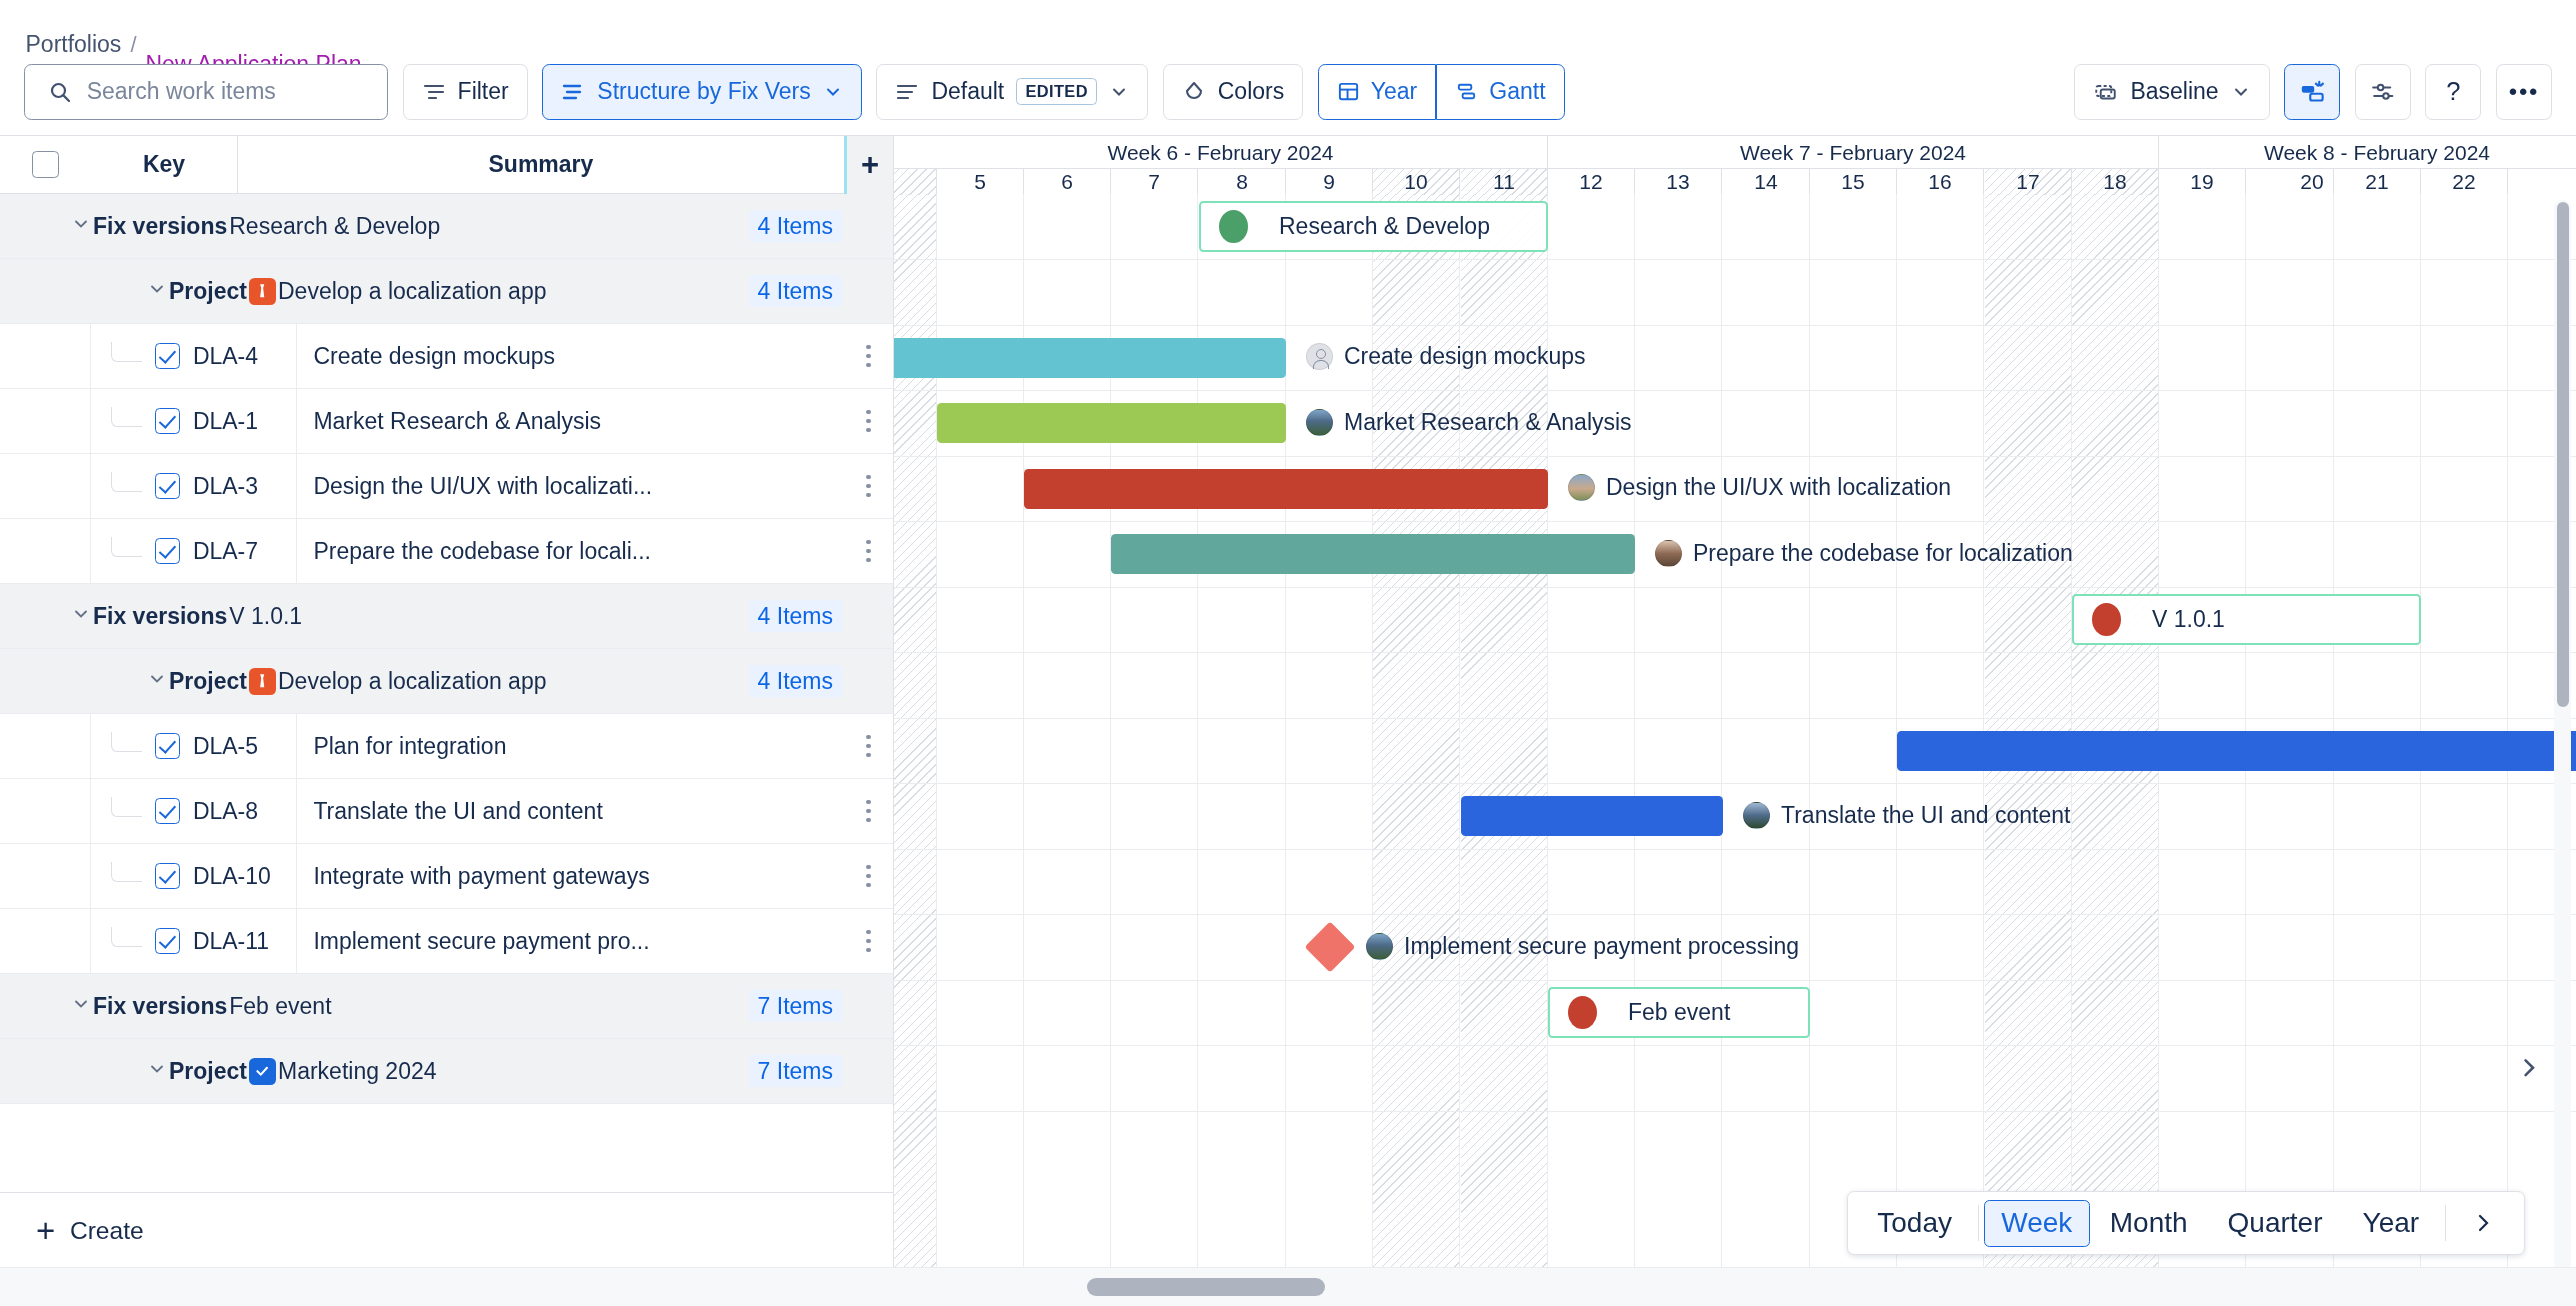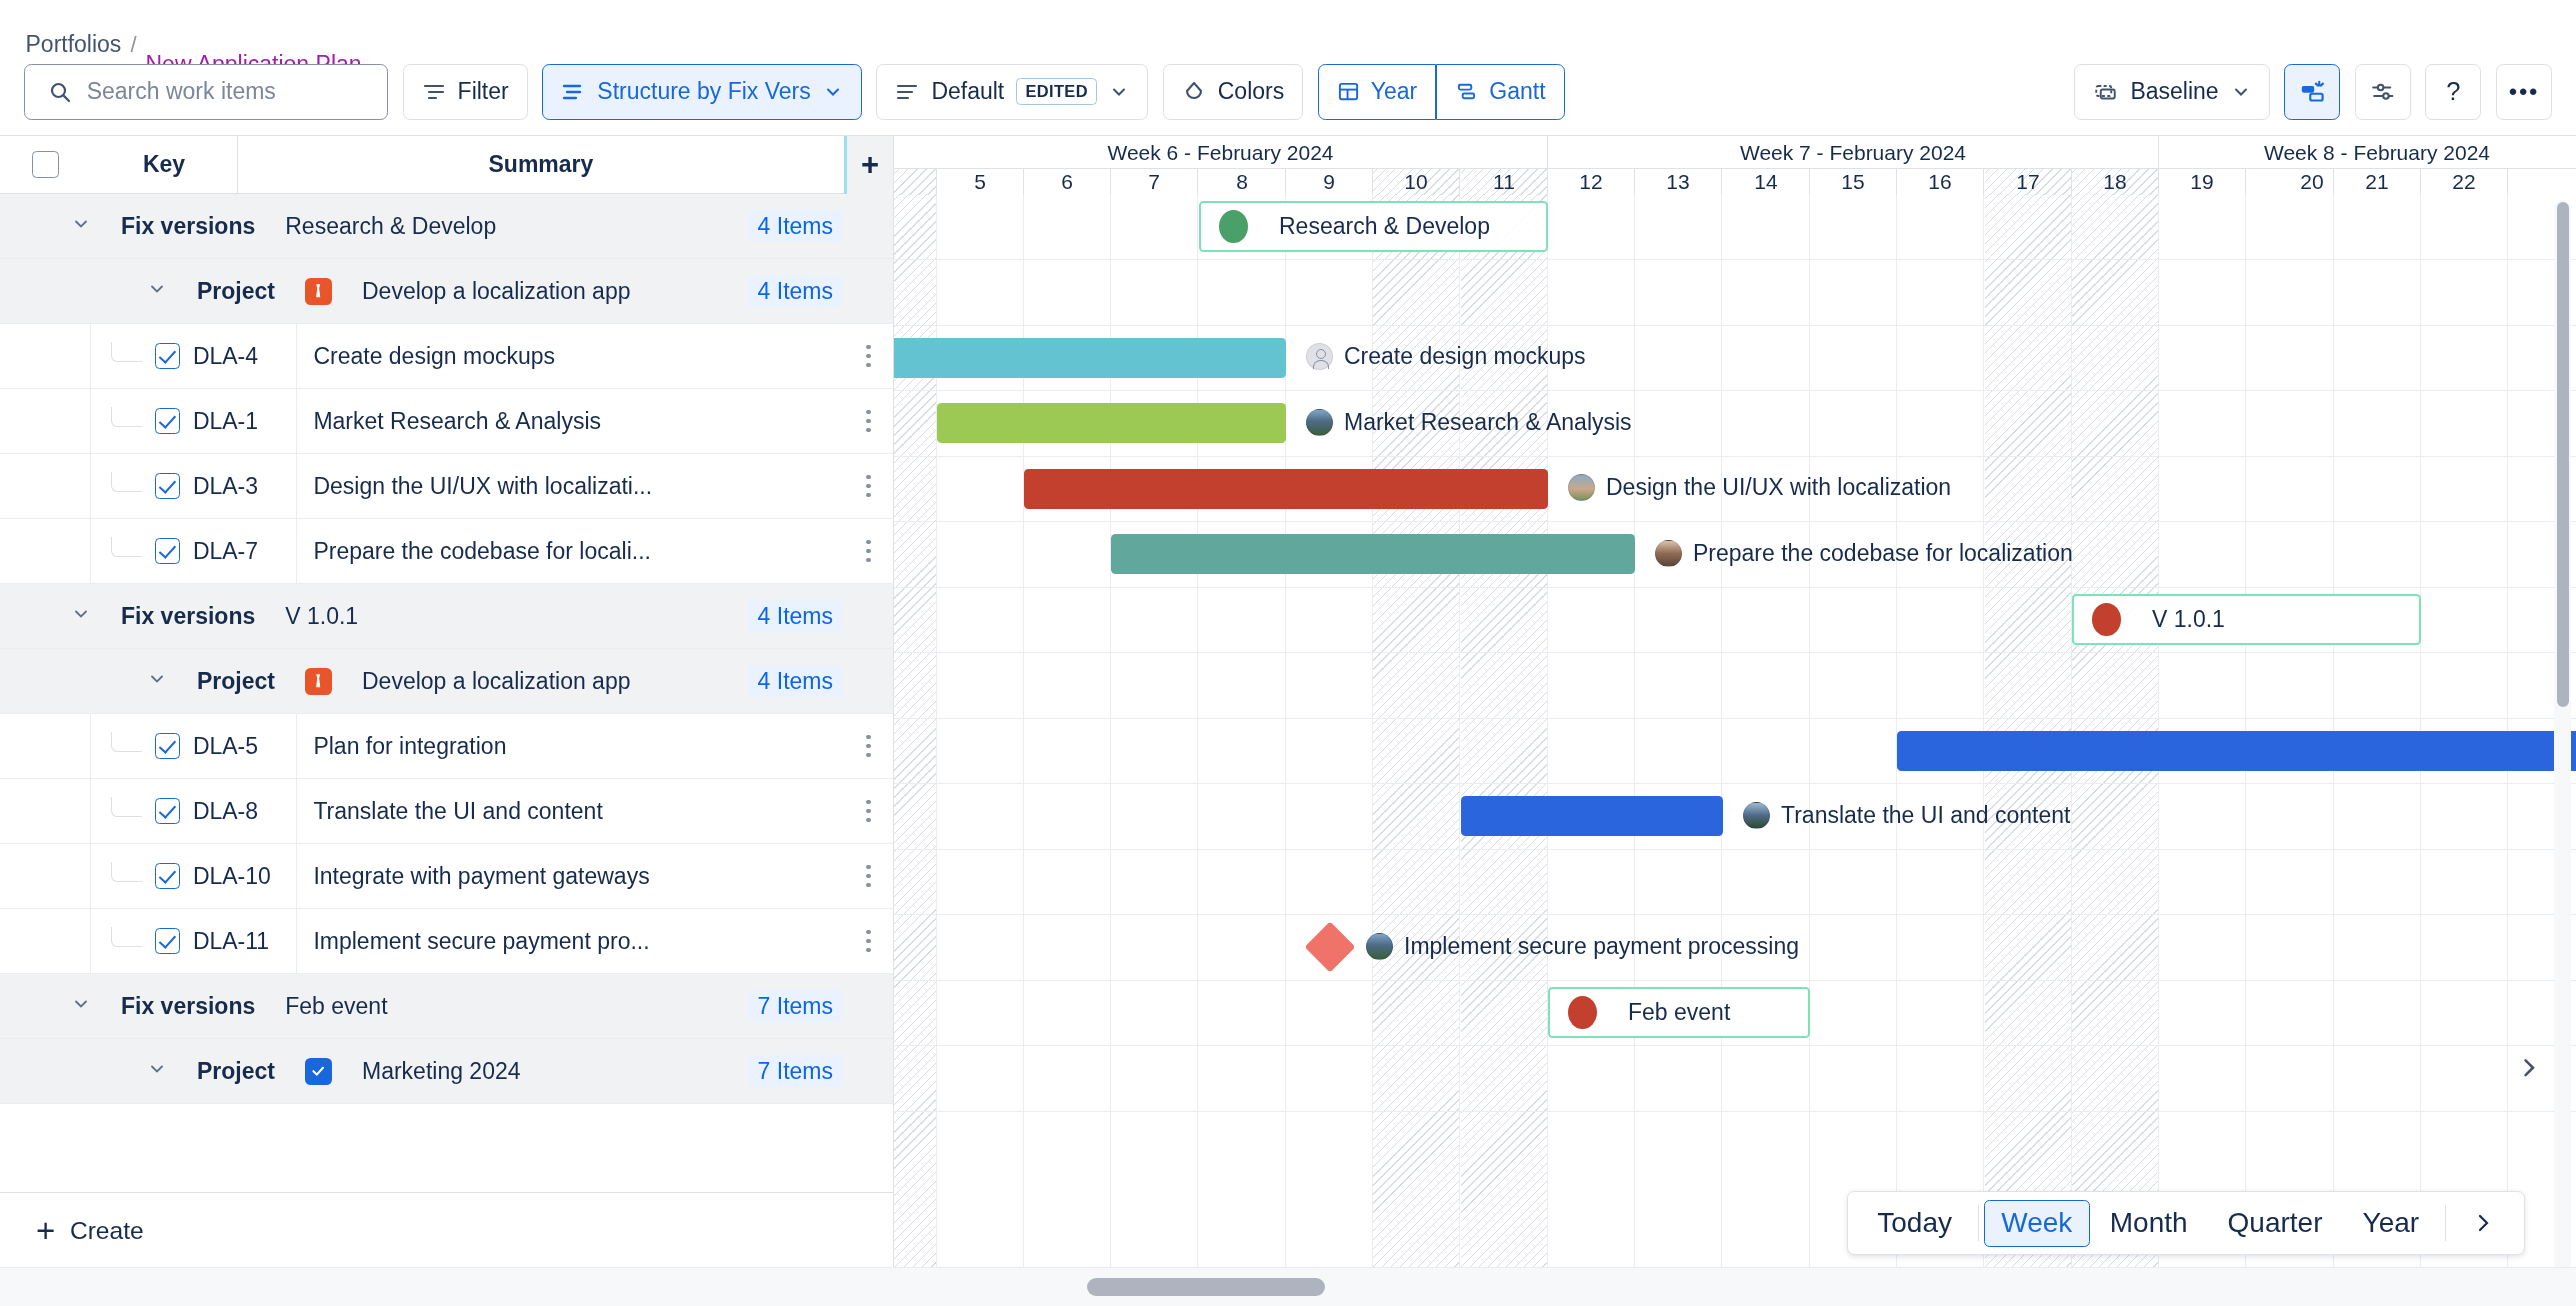--- a/index.html
+++ b/index.html
@@ -113,21 +113,21 @@
 
   .rows { position: relative; }
   .row {
     display: flex; align-items: center;
     height: 65px;
     border-bottom: 0.9px solid #EBECF0;
     font-size: 23px;
   }
   .row.group { background: #F1F2F4; }
   .row.group .grp-inner {
-    display: flex; align-items: center; gap: 30px;
+    display: flex; align-items: center; gap: 2px;
     width: 100%; padding-left: 71px;
   }
   .row.group.lvl2 .grp-inner { padding-left: 147px; }
   .grp-caret { color:#626F86; font-size: 20px; width: 20px; }
   .grp-type { font-weight: bold; }
   .grp-name { color: #172B4D; }
   .grp-count {
     margin-left: auto; margin-right: 51px;
     color: #0C66E4; background: #E9F2FE;
     padding: 2.7px 9px; border-radius: 3.6px; font-size: 23px;

